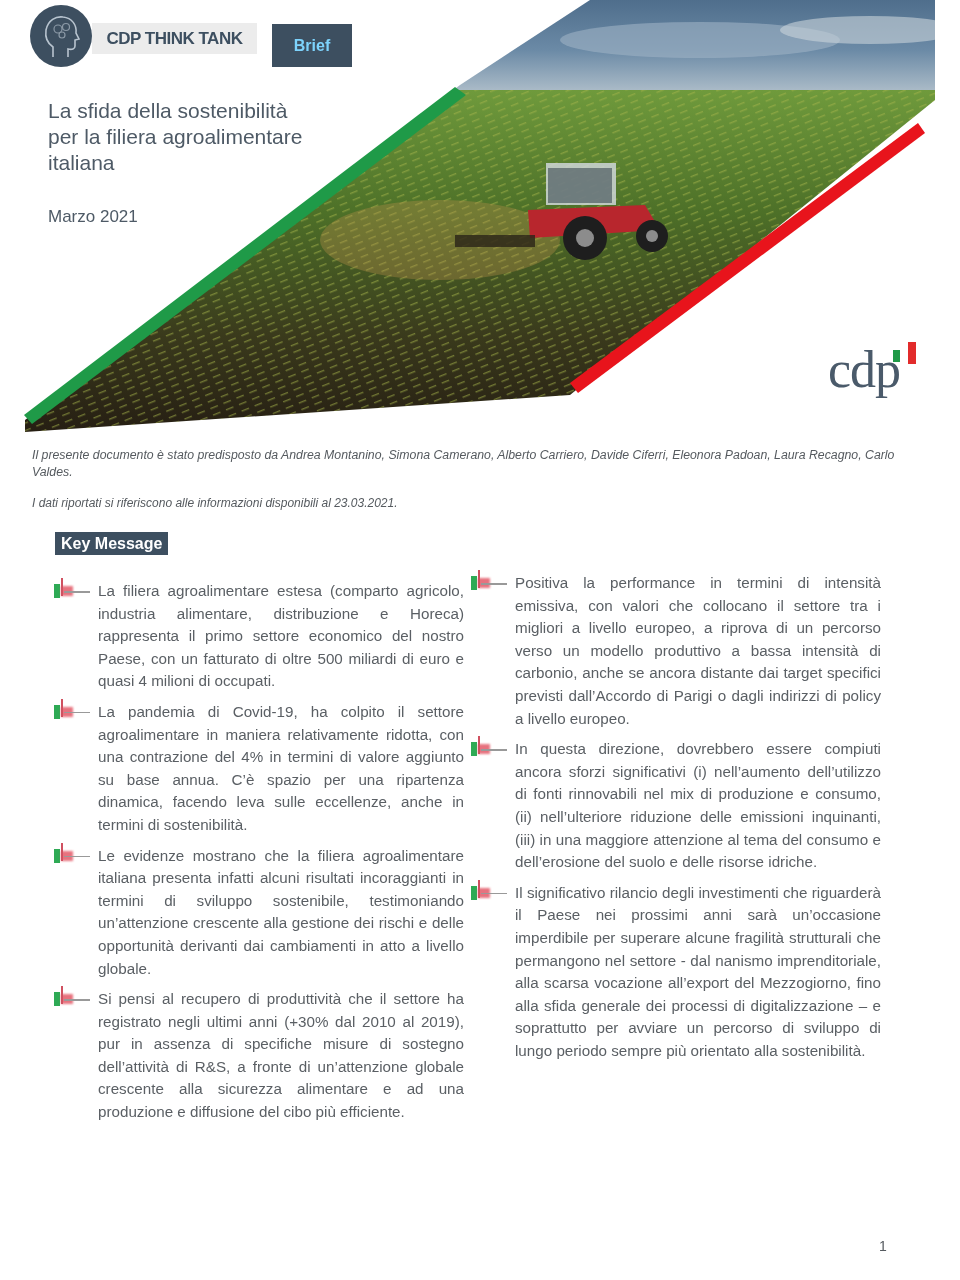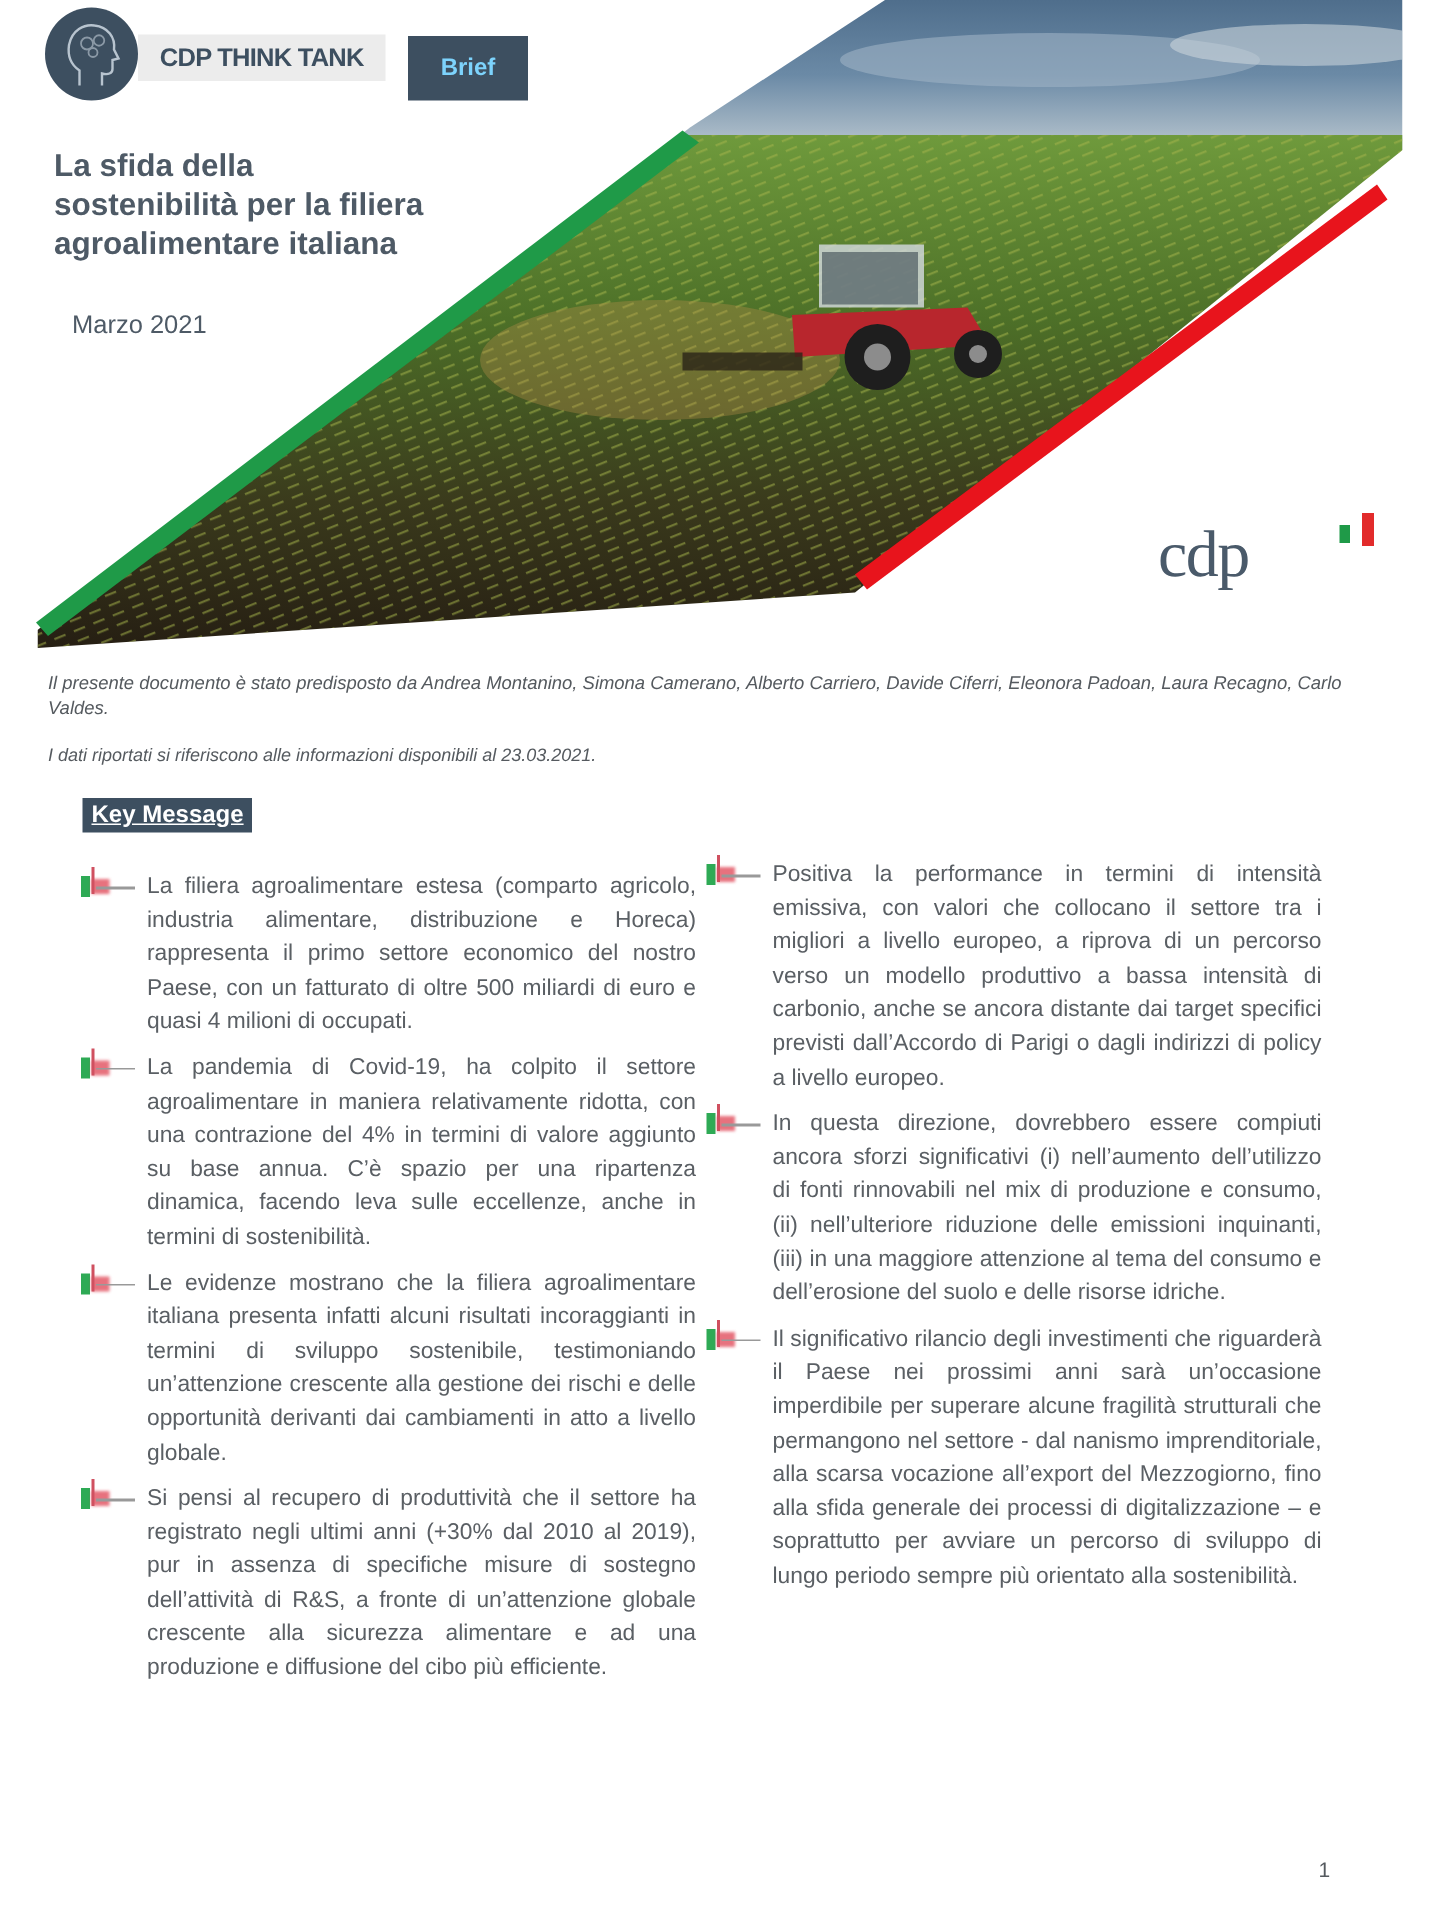--- a/index.html
+++ b/index.html
@@ -8,38 +8,38 @@
 
   
   .brand-logo { position:absolute; left:30px; top:5px; width:62px; height:62px; border-radius:50%;
                 background:#3d4f60; display:flex; align-items:center; justify-content:center; }
   .brand-bar { position:absolute; left:92px; top:23px; width:165px; height:31px; background:#ececec;
                display:flex; align-items:center; justify-content:center;
                font-weight:bold; font-size:17px; color:#3d4f60; letter-spacing:-0.5px; }
   .brief-tag { position:absolute; left:272px; top:24px; width:80px; height:43px; background:#3d4f60;
                color:#7dd3fc; font-weight:bold; font-size:16px; display:flex; align-items:center; justify-content:center; }
 
-  .title { position:absolute; left:36px; top:98px; width:260px; font-weight:bold; font-size:21px;
+  .title { position:absolute; left:48px; top:98px; width:260px; font-weight:normal; font-size:21px;
            line-height:26px; color:#4e5a66; }
   .date { position:absolute; left:48px; top:207px; font-size:17px; color:#4e5a66; }
 
   
   .hero { position:absolute; left:0; top:0; width:960px; height:440px; }
-  .cdp-logo { position:absolute; left:772px; top:340px; font-family:"Liberation Serif", serif;
-              font-size:44px; color:#4a5a6a; line-height:60px; letter-spacing:-1px; }
+  .cdp-logo { position:absolute; left:828px; top:340px; font-family:"Liberation Serif", serif;
+              font-size:52px; color:#4a5a6a; line-height:60px; letter-spacing:-1px; }
   .flag-green { position:absolute; left:893px; top:350px; width:7px; height:12px; background:#1f9a48; }
   .flag-red { position:absolute; left:908px; top:342px; width:8px; height:22px; background:#e22b2b; }
 
   
   .credits { position:absolute; left:32px; top:447px; width:870px; font-style:italic; font-size:12.3px;
              line-height:17px; color:#555a5f; }
   .data-note { position:absolute; left:32px; top:496px; font-style:italic; font-size:12px; color:#555a5f; }
 
   .key-msg { position:absolute; left:55px; top:532px; background:#3d4f60; color:#ffffff; font-weight:bold;
-             font-size:16px; padding:2px 6px; line-height:19px;text-decoration:underline; }
+             font-size:16px; padding:2px 6px; line-height:19px; }
 
   
   .col { position:absolute; font-size:15.2px; line-height:22.6px; color:#5a5f64; text-align:justify; }
   .col-left { left:98px; top:580px; width:366px; }
   .col-right { left:515px; top:572px; width:366px; }
   .bullet { position:relative; margin-bottom:8px; }
   .bullet p { margin:0; }
   .bullet-icon { position:absolute; left:-46px; top:-2px; width:40px; height:22px; }
   .bullet-icon .g { position:absolute; left:2px; top:6px; width:6px; height:14px; background:#2eaa55; }
   .bullet-icon .r { position:absolute; left:9px; top:8px; width:12px; height:10px; background:#e04454; opacity:.75; filter:blur(1px); }

